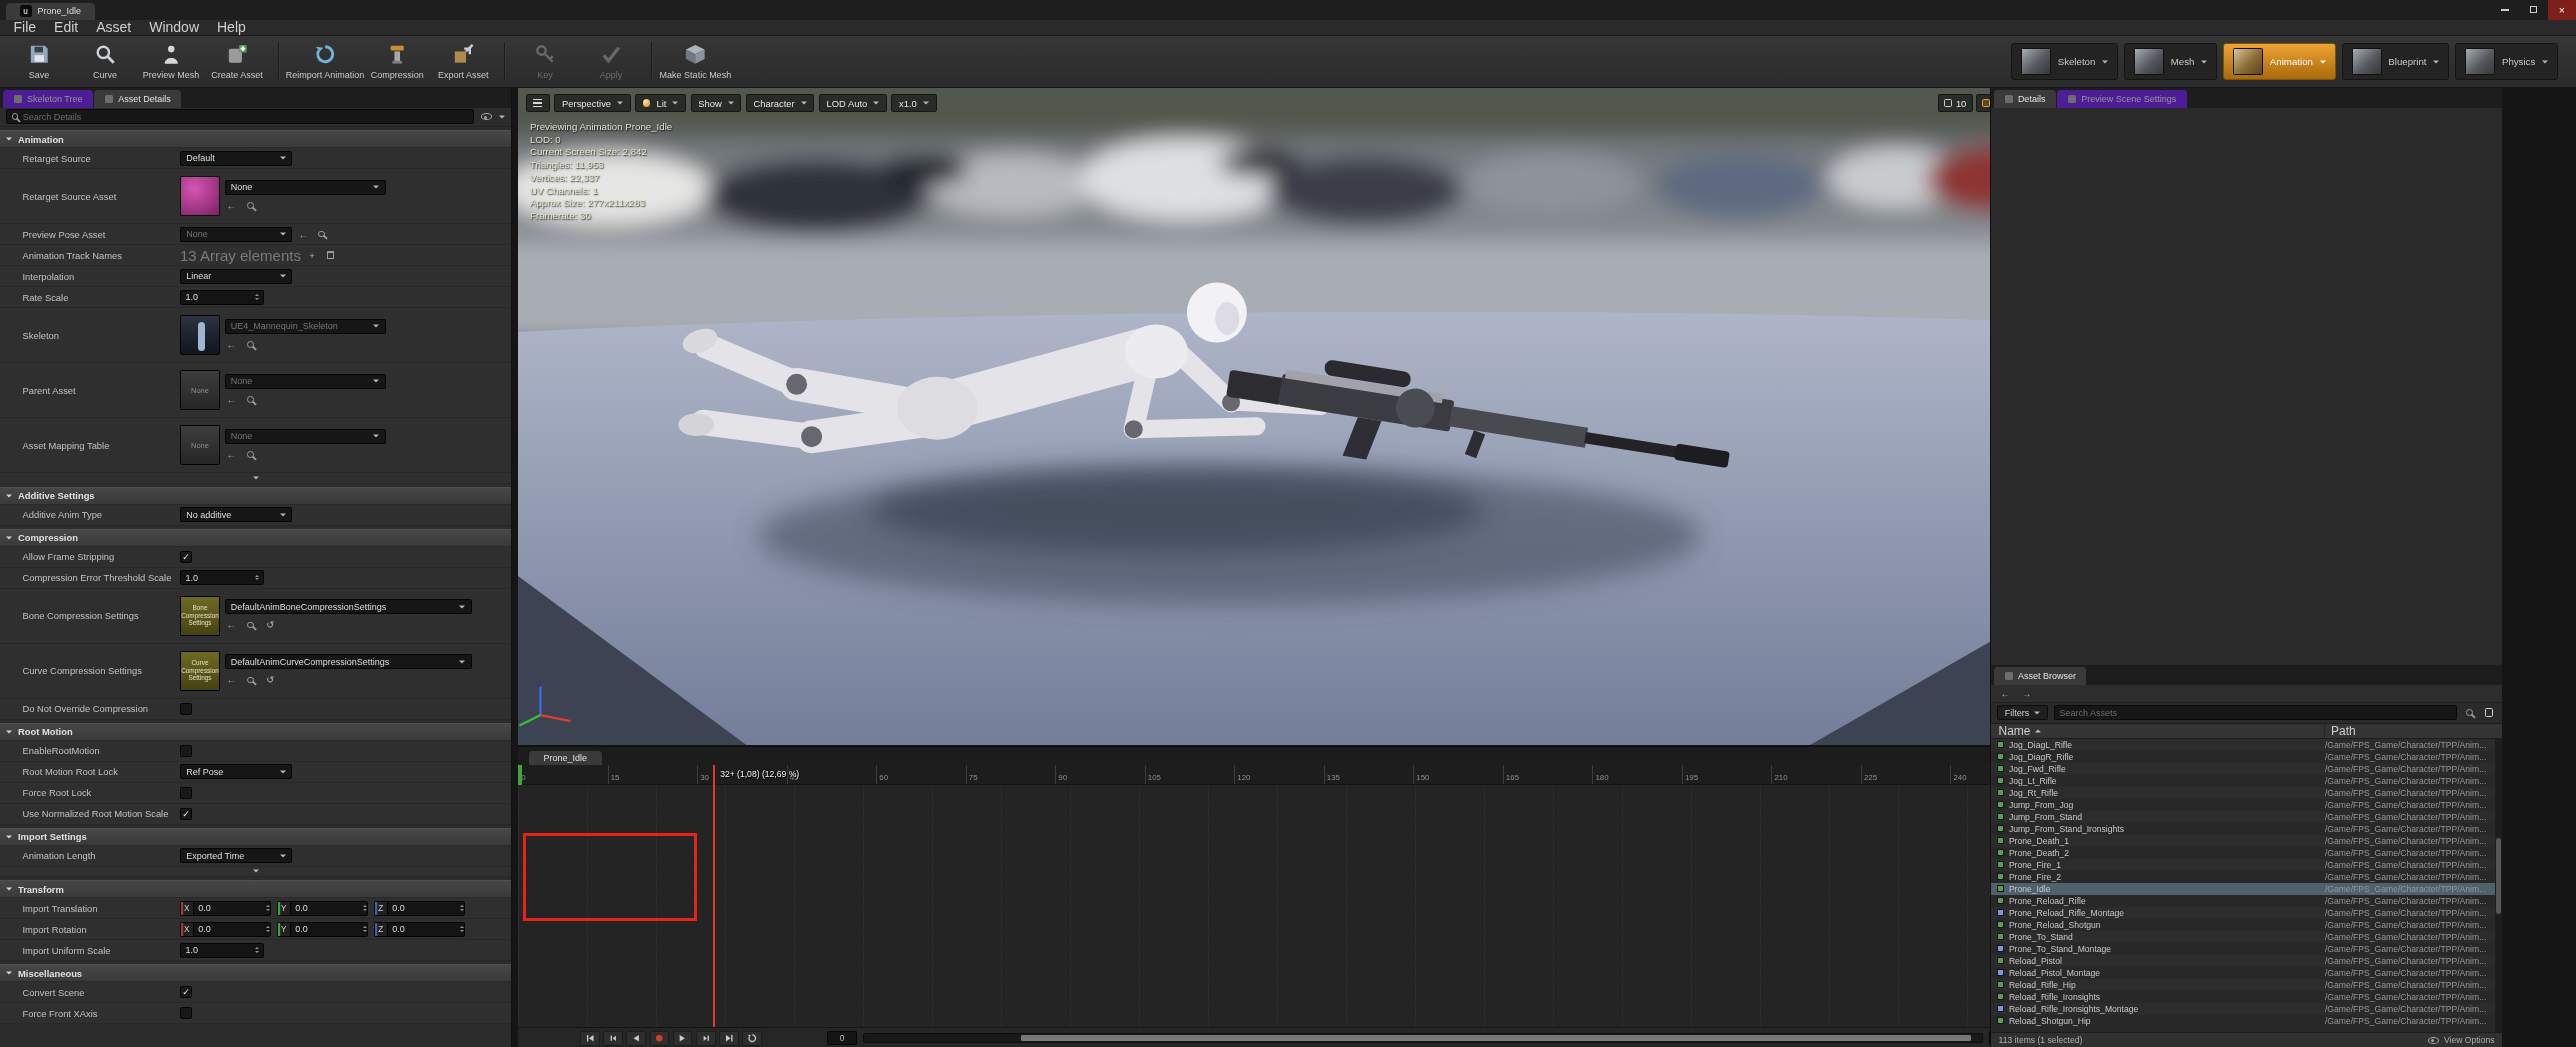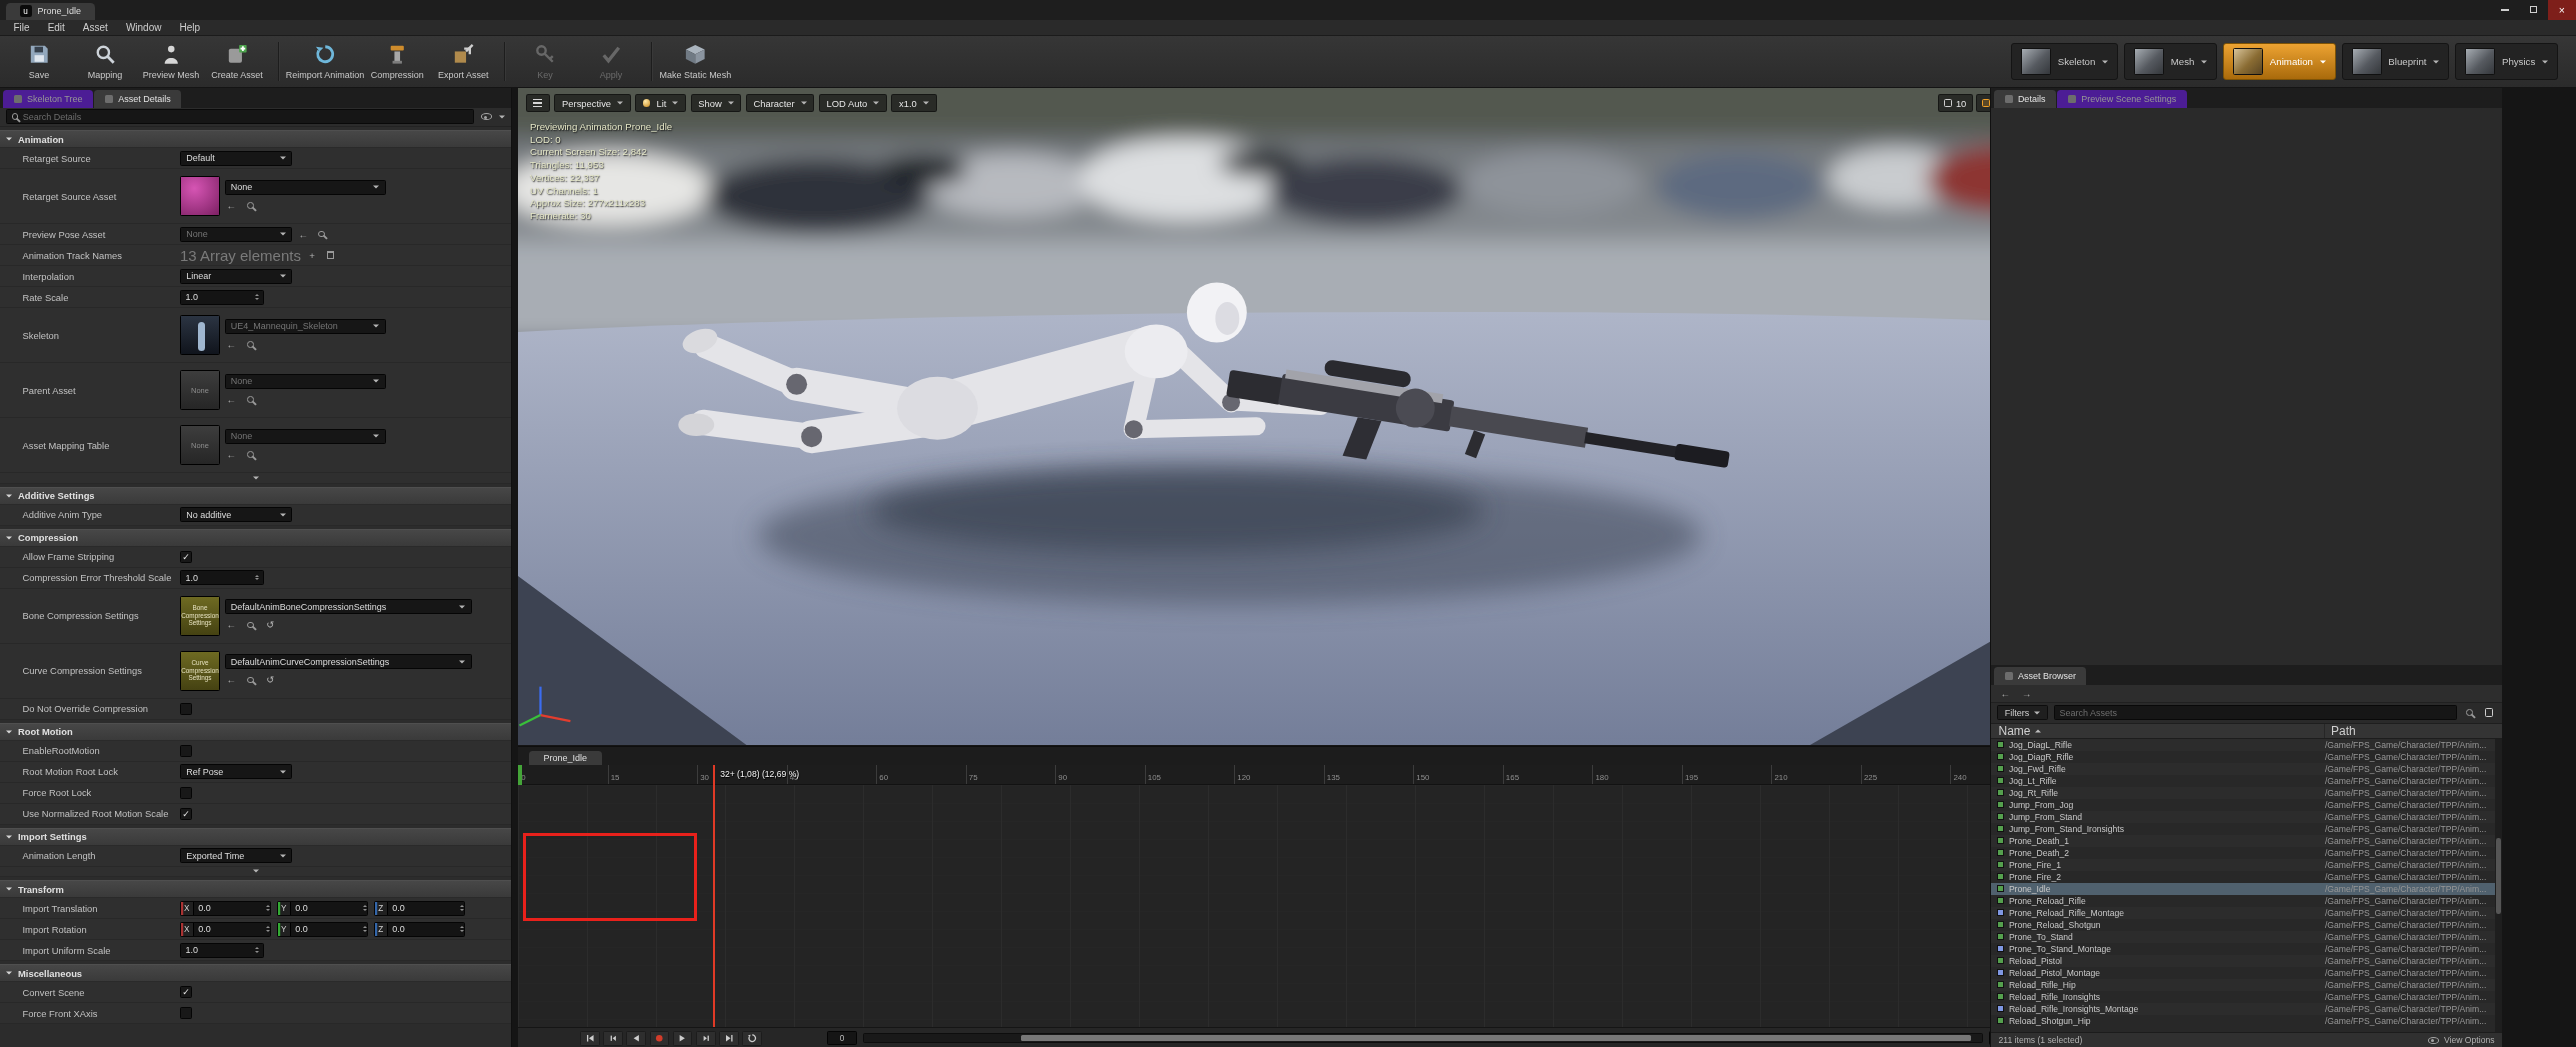--- a/index.html
+++ b/index.html
@@ -10,21 +10,21 @@
   
   .titlebar{position:absolute;left:0;top:0;right:0;height:19.5px;background:#1e1e1e;display:flex;align-items:flex-end}
   .title-tab{display:flex;align-items:center;gap:6px;background:#3a3a3a;height:16.5px;padding:0 13.5px;margin-left:6px;border-radius:4.5px 4.5px 0 0;font-size:9px;color:#ddd}
   .logo{width:12px;height:12px;background:#0b0b0b;color:#fff;border-radius:2.2px;font-size:8.2px;display:flex;align-items:center;justify-content:center}
   .win-controls{margin-left:auto;display:flex;align-items:center;height:19.5px}
   .win-btn{width:28.5px;height:19.5px;display:flex;align-items:center;justify-content:center;color:#cfcfcf;font-size:10.5px}
   .win-btn .minbar{width:7.5px;height:1.5px;background:#cfcfcf}
   .win-btn .maxbox{width:6.7px;height:6.7px;border:1.1px solid #cfcfcf}
   .win-btn.close{background:#7e1f1a;color:#fff}
   .menubar{position:absolute;left:0;top:19.5px;right:0;height:16.5px;background:#2a2a2a;border-bottom:0.7px solid #1b1b1b;display:flex;align-items:center;padding-left:4.5px}
-  .menu-item{padding:0 9px;color:#cfcfcf;font-size:10px}
+  .menu-item{padding:0 9px;color:#cfcfcf;font-size:14px}
   .toolbar{position:absolute;left:0;top:36px;right:0;height:52px;background:linear-gradient(#363636,#2b2b2b);border-bottom:0.7px solid #141414;display:flex;align-items:center;padding:0 6px}
   .tbtn{display:flex;flex-direction:column;align-items:center;justify-content:center;min-width:66px;height:46px;gap:3.7px;color:#c9c9c9;font-size:9px;border-radius:2.2px}
   .tbtn svg{width:22.5px;height:22.5px}
   .tbtn.dis{opacity:.38}
   .tsep{width:0.7px;height:39px;background:#1d1d1d;margin:0 7.5px;box-shadow:0.7px 0 0 #3d3d3d}
   .modes{margin-left:auto;display:flex;gap:6px;padding-right:12px}
   .mode{display:flex;align-items:center;gap:6.7px;background:#232323;border:0.7px solid #141414;border-radius:3px;height:37px;padding:0 9px;font-size:9.7px;color:#c9c9c9}
   .mode .mthumb{width:30px;height:27px;border-radius:1.5px;border:0.7px solid #101010;background:linear-gradient(135deg,#a7adb3,#565a60 55%,#34373b)}
   .mode.active{background:linear-gradient(#eda332,#a96a0b);border-color:#7e5306;color:#fff}
   .mode.active .mthumb{background:linear-gradient(135deg,#d8c49a,#8a6c33 55%,#5a4522)}
@@ -189,21 +189,21 @@
           <rect x="7" y="13" width="10" height="7" fill="#dfe6ee"></rect>
           <rect x="7" y="4" width="9" height="6" fill="#37414d"></rect>
         </svg>
       <span>Save</span>
     </div>
     <div class="tbtn">
       <svg viewBox="0 0 24 24">
           <circle cx="10" cy="10" r="6" fill="none" stroke="#cdd3d9" stroke-width="2.5"></circle>
           <line x1="14.5" y1="14.5" x2="21" y2="21" stroke="#cdd3d9" stroke-width="3"></line>
         </svg>
-      <span>Mapping</span>
+      <span>Curve</span>
     </div>
     <div class="tbtn">
       <svg viewBox="0 0 24 24">
           <circle cx="12" cy="6.5" r="3.5" fill="#d6d6d6"></circle>
           <path d="M5 22c0-8 14-8 14 0z" fill="#d6d6d6"></path>
         </svg>
       <span>Preview Mesh</span>
     </div>
     <div class="tbtn">
       <svg viewBox="0 0 24 24">
@@ -1056,21 +1056,21 @@
             <span class="ab-name">Reload_Rifle_Ironsights_Montage</span>
             <span class="ab-path">/Game/FPS_Game/Character/TPP/Anim...</span>
           </div>
           <div class="ab-row">
             <i class="ab-ico"></i>
             <span class="ab-name">Reload_Shotgun_Hip</span>
             <span class="ab-path">/Game/FPS_Game/Character/TPP/Anim...</span>
           </div>
         </div>
       <div class="abstatus">
-        <span>211 items (1 selected)</span>
+        <span>113 items (1 selected)</span>
         <span class="right">
             <i class="eye"></i>
             <span>View Options</span>
           </span>
       </div>
     </div>
   </div>
 
   <div class="annotation"></div>
 </div>

